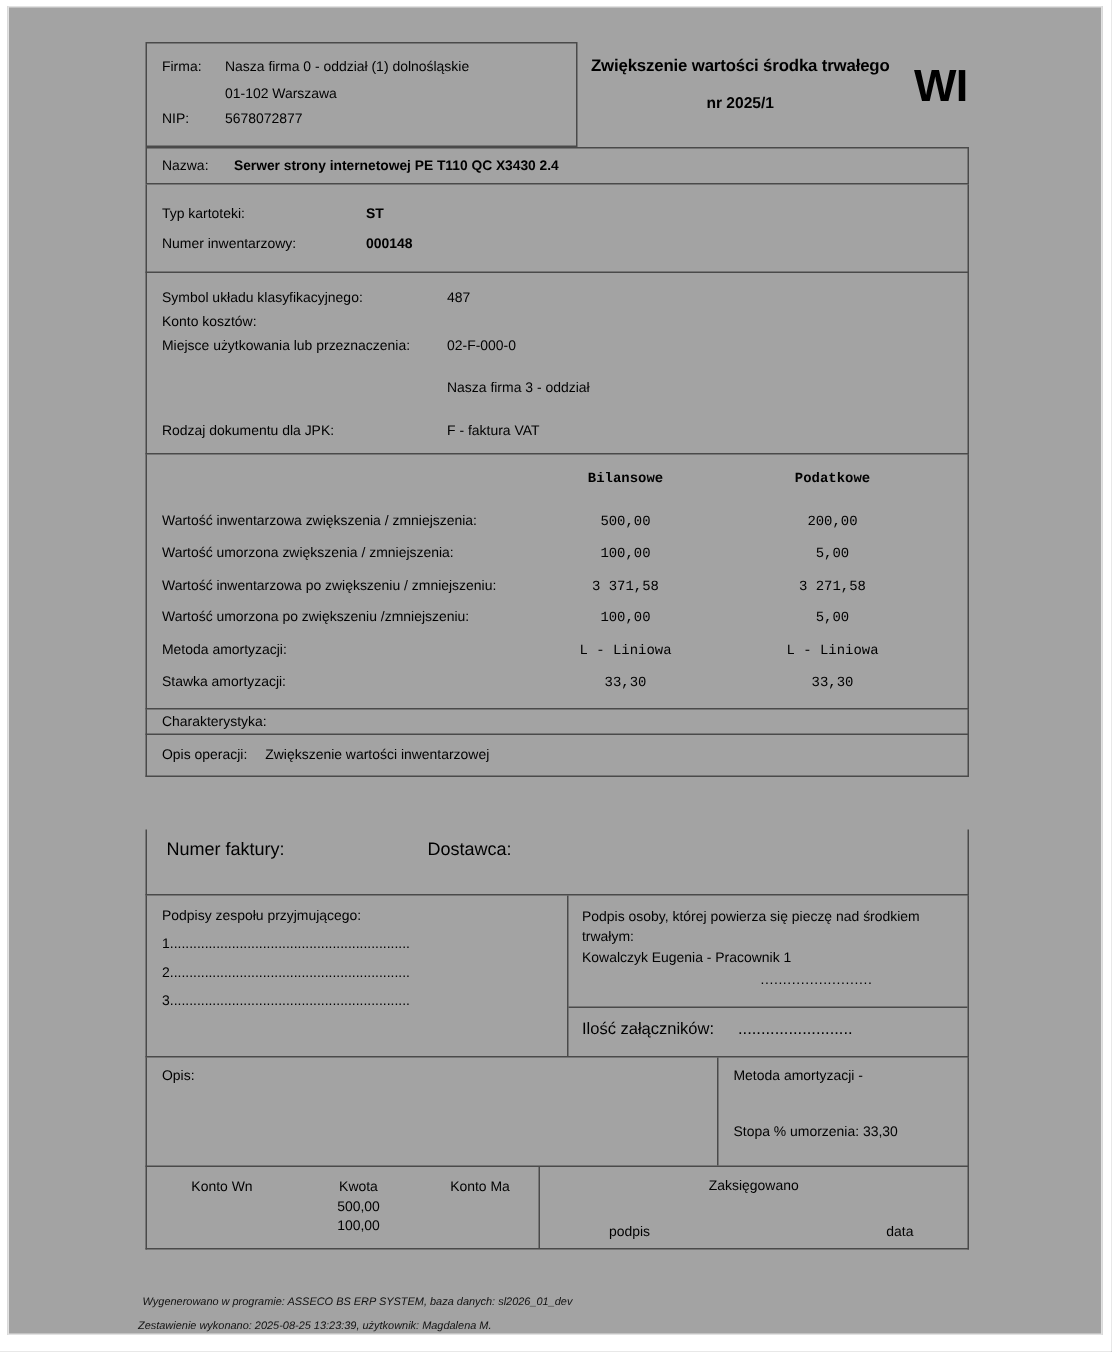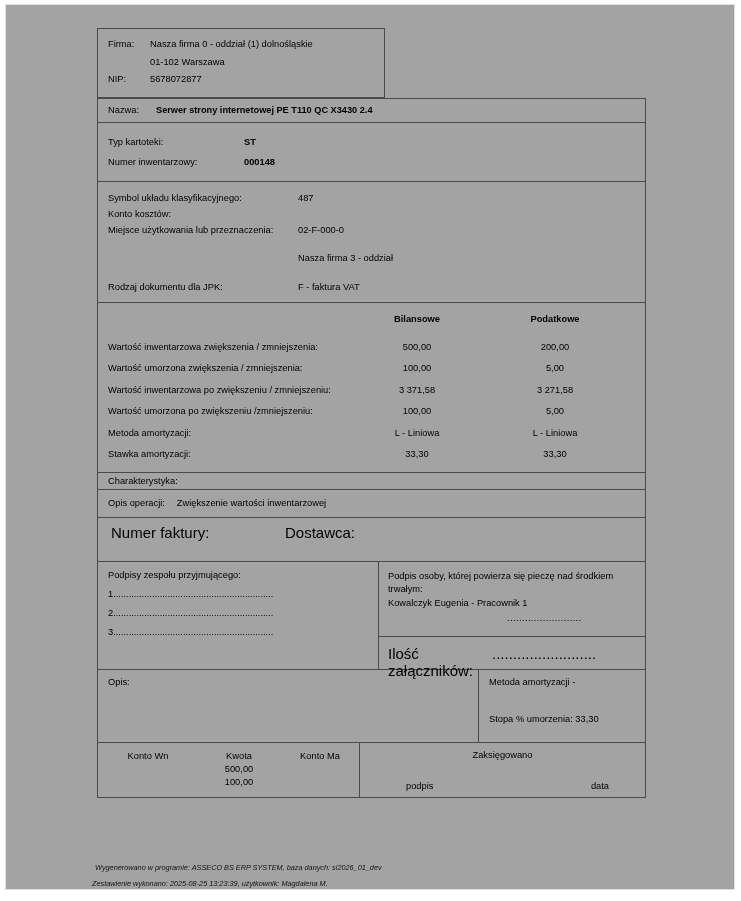--- a/index.html
+++ b/index.html
@@ -115,21 +115,21 @@
   .sp-top { margin-top: 12px; }
   .sp-top2 { margin-top: 13px; }
 
   
   .sec-amt { padding: 9px 0 6px 10px; font-size: 9.3px; }
   .arow {
     display: flex;
     line-height: 21.5px;
   }
   .arow .lbl { width: 240px; flex: none; }
-  .arow .c1, .arow .c2 { width: 138px; flex: none; text-align: center; }
+  .arow .c1, .arow .c2 { width: 138px; flex: none; text-align: center; font-family: Liberation Mono, monospace; }
   .ahead { font-weight: bold; line-height: 14px; margin-bottom: 11px; }
   .ahead .lbl { width: 240px; }
   .num { text-align: center; }
 
   
   .sec-opis {
     height: 28px;
     display: flex;
     align-items: center;
     padding-left: 10px;
@@ -143,22 +143,23 @@
     display: flex;
     align-items: center;
     padding-left: 10px;
     font-size: 9.3px;
   }
 
   
   .sec-fakt {
     height: 44px;
     padding: 6px 0 0 13px;
-    font-size: 15px;
-    display: flex;
+    font-size: 12px;
+    display: flex;
+    margin-top: 35px;
   }
   .sec-fakt .f1 { width: 174px; flex: none; }
 
   
   .sec-sign {
     display: flex;
     border: 1px solid #4a4a4a;
     border-top: none;
     box-sizing: border-box;
   }
@@ -191,21 +192,21 @@
   }
   .sign-dotline {
     position: absolute;
     left: 128px;
     bottom: 10px;
     font-size: 9.3px;
     letter-spacing: 0.4px;
   }
   .sign-right-bot {
     padding: 8px 0 0 9px;
-    font-size: 15px;
+    font-size: 11px;
     height: 32px;
     box-sizing: border-box;
     display: flex;
   }
   .sign-right-bot .lbl { width: 104px; flex: none; }
 
   
   .sec-desc {
     display: flex;
     border: 1px solid #4a4a4a;
@@ -302,20 +303,25 @@
         </div>
         <div class="frow">
           <div class="flabel"></div>
           <div class="fval">01-102  Warszawa</div>
         </div>
         <div class="frow">
           <div class="flabel">NIP:</div>
           <div class="fval">5678072877</div>
         </div>
       </div>
+      <div class="hdr-right">
+        <div class="doc-title">Zwiększenie wartości środka trwałego</div>
+        <div class="doc-nr">nr 2025/1</div>
+        <div class="wi-logo">WI</div>
+      </div>
     </div>
 
     <div class="box nazwa">
       <div class="nazwa-lbl">Nazwa:</div>
       <div class="nazwa-val">Serwer strony internetowej PE T110 QC X3430 2.4</div>
     </div>
 
     <div class="box sec-typ">
       <div class="trow">
         <div class="lbl">Typ kartoteki:</div>

